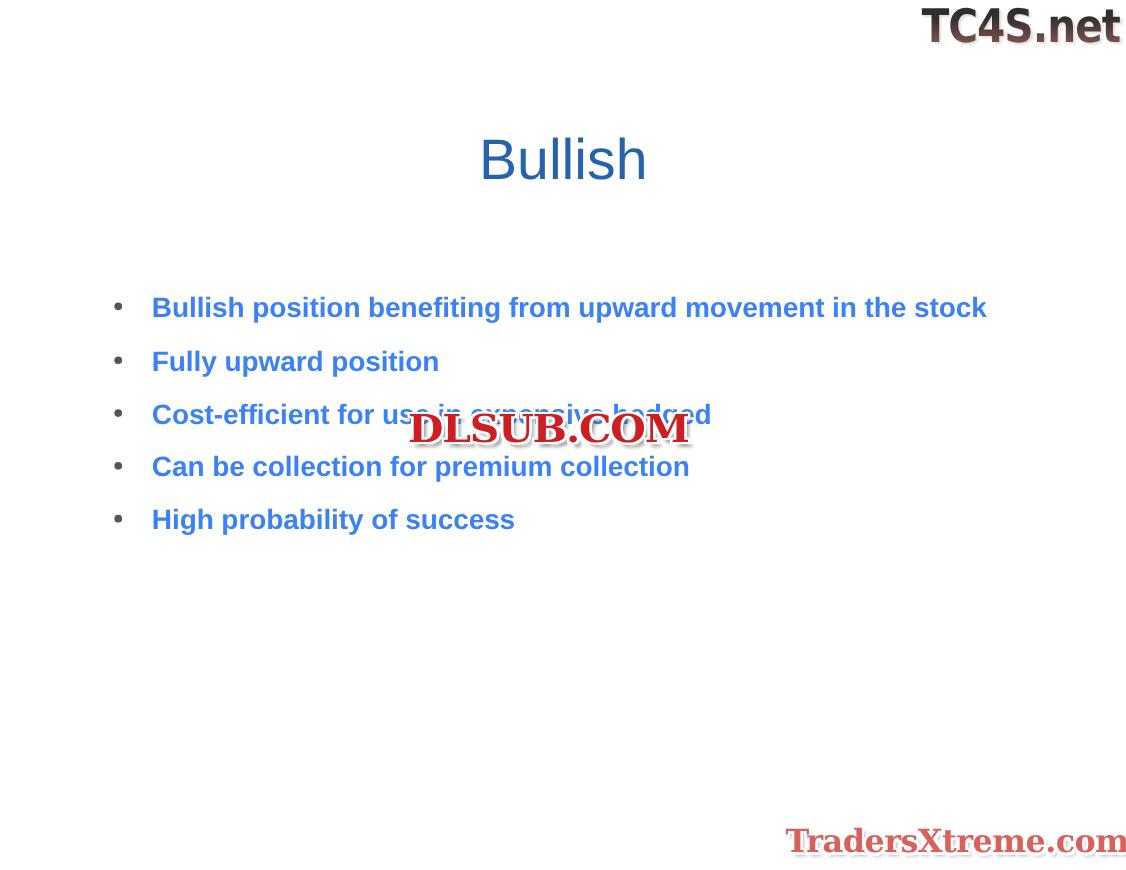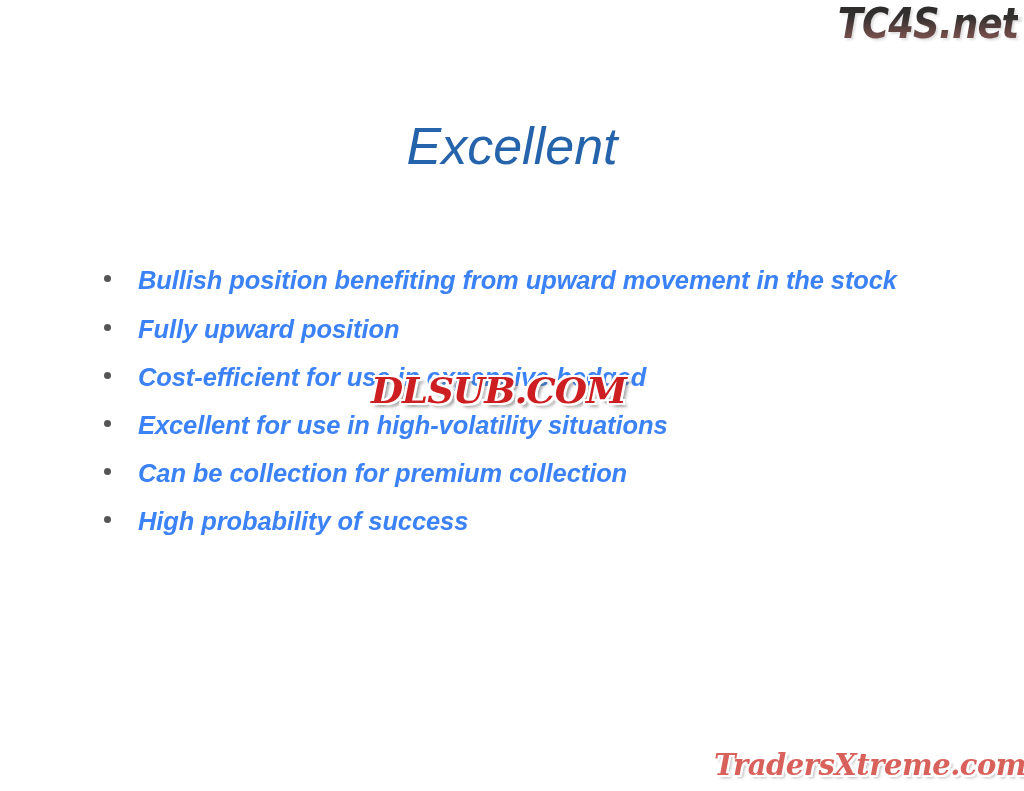--- a/index.html
+++ b/index.html
@@ -11,21 +11,20 @@
     height: 791px;
     background: #ffffff;
     font-family: "Liberation Sans", sans-serif;
     overflow: hidden;
   }
   .slide {
     position: relative;
     width: 1024px;
     height: 791px;
     background: #ffffff;
-    font-style: italic;
   }
 
   
   .brand-logo {
     position: absolute;
     right: 6px;
     top: 2px;
     font-family: "DejaVu Sans", sans-serif;
     font-weight: bold;
     font-size: 42px;
@@ -159,38 +158,34 @@
   }
 </style>
 </head>
 <body>
 
 <div class="slide">
 
   <div class="brand-logo-shadow">TC4S.net</div>
   <div class="brand-logo">TC4S.net</div>
 
-  <div class="slide-title">Excellent</div>
+  <div class="slide-title">Bullish</div>
 
   <ul class="bullet-list">
     <li class="bullet-item two-line">
       <span class="dot"></span>
       <span>Bullish position benefiting from upward movement in the stock</span>
     </li>
     <li class="bullet-item">
       <span class="dot"></span>
       <span>Fully upward position</span>
     </li>
     <li class="bullet-item">
       <span class="dot"></span>
       <span>Cost-efficient for use in expensive hedged</span>
-    </li>
-    <li class="bullet-item">
-      <span class="dot"></span>
-      <span>Excellent for use in high-volatility situations</span>
     </li>
     <li class="bullet-item">
       <span class="dot"></span>
       <span>Can be collection for premium collection</span>
     </li>
     <li class="bullet-item">
       <span class="dot"></span>
       <span>High probability of success</span>
     </li>
   </ul>

